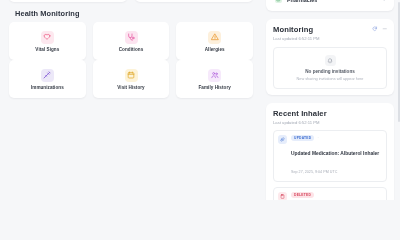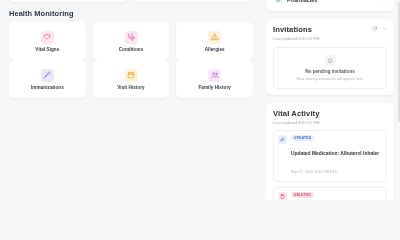--- a/index.html
+++ b/index.html
@@ -26,21 +26,21 @@
   }
   .clipped-card {
     flex: 1; height: 9px;
     background: #ffffff;
     border-radius: 0 0 5px 5px;
     box-shadow: 0 1px 2px rgba(16,24,40,.05);
   }
   .section-title {
     font-size: 7.4px; font-weight: bold; color: #2e3440;
     letter-spacing: .1px;
-    margin: 7px 0 4px 0;
+    margin: 7px 0 4px 6px;
   }
   .card-row { display: flex; gap: 7px; }
   .tile {
     flex: 1; height: 38px;
     background: #ffffff;
     border-radius: 5px;
     box-shadow: 0 1px 2px rgba(16,24,40,.06);
     display: flex; flex-direction: column;
     align-items: center; justify-content: center;
     gap: 3px;
@@ -260,21 +260,21 @@
             <path d="M12 8v8M8 12h8"></path>
           </svg>
         </span>
         <span class="pharm-label">Pharmacies</span>
         <span class="chev">›</span>
       </div>
     </div>
 
     <div class="panel inv-panel">
       <div class="panel-head">
-        <span class="panel-title">Invitations</span>
+        <span class="panel-title">Monitoring</span>
         <span class="head-icons">
           <span class="hicon">
             <svg viewBox="0 0 24 24" fill="none" stroke="#8ea4e0" stroke-width="2.4" stroke-linecap="round" stroke-linejoin="round">
               <path d="M20 11a8 8 0 1 0-2.3 6.3"></path>
               <path d="M20 4v7h-7"></path>
             </svg>
           </span>
           <span class="hicon">
             <svg viewBox="0 0 24 24" fill="none" stroke="#b9bfc9" stroke-width="2.6" stroke-linecap="round">
               <path d="M5 12h14"></path>
@@ -290,21 +290,21 @@
             <path d="M18 8.5a6 6 0 1 0-12 0c0 6-2 7.5-2 7.5h16s-2-1.5-2-7.5z"></path>
             <path d="M10.3 20a2 2 0 0 0 3.4 0"></path>
           </svg>
         </span>
         <span class="empty-title">No pending invitations</span>
         <span class="empty-sub">New sharing invitations will appear here</span>
       </div>
     </div>
 
     <div class="panel act-panel">
-      <div class="panel-title">Vital Activity</div>
+      <div class="panel-title">Recent Inhaler</div>
       <div class="panel-sub">Last updated 6:52:11 PM</div>
 
       <div class="act-item">
         <span class="act-ico ai-blue">
           <svg viewBox="0 0 24 24" fill="none" stroke="#4d7ad6" stroke-width="2.4" stroke-linecap="round" stroke-linejoin="round">
             <rect x="2.5" y="8" width="19" height="8" rx="4" transform="rotate(-45 12 12)"></rect>
             <path d="M8.5 8.5 15.5 15.5"></path>
           </svg>
         </span>
         <span class="act-body">

